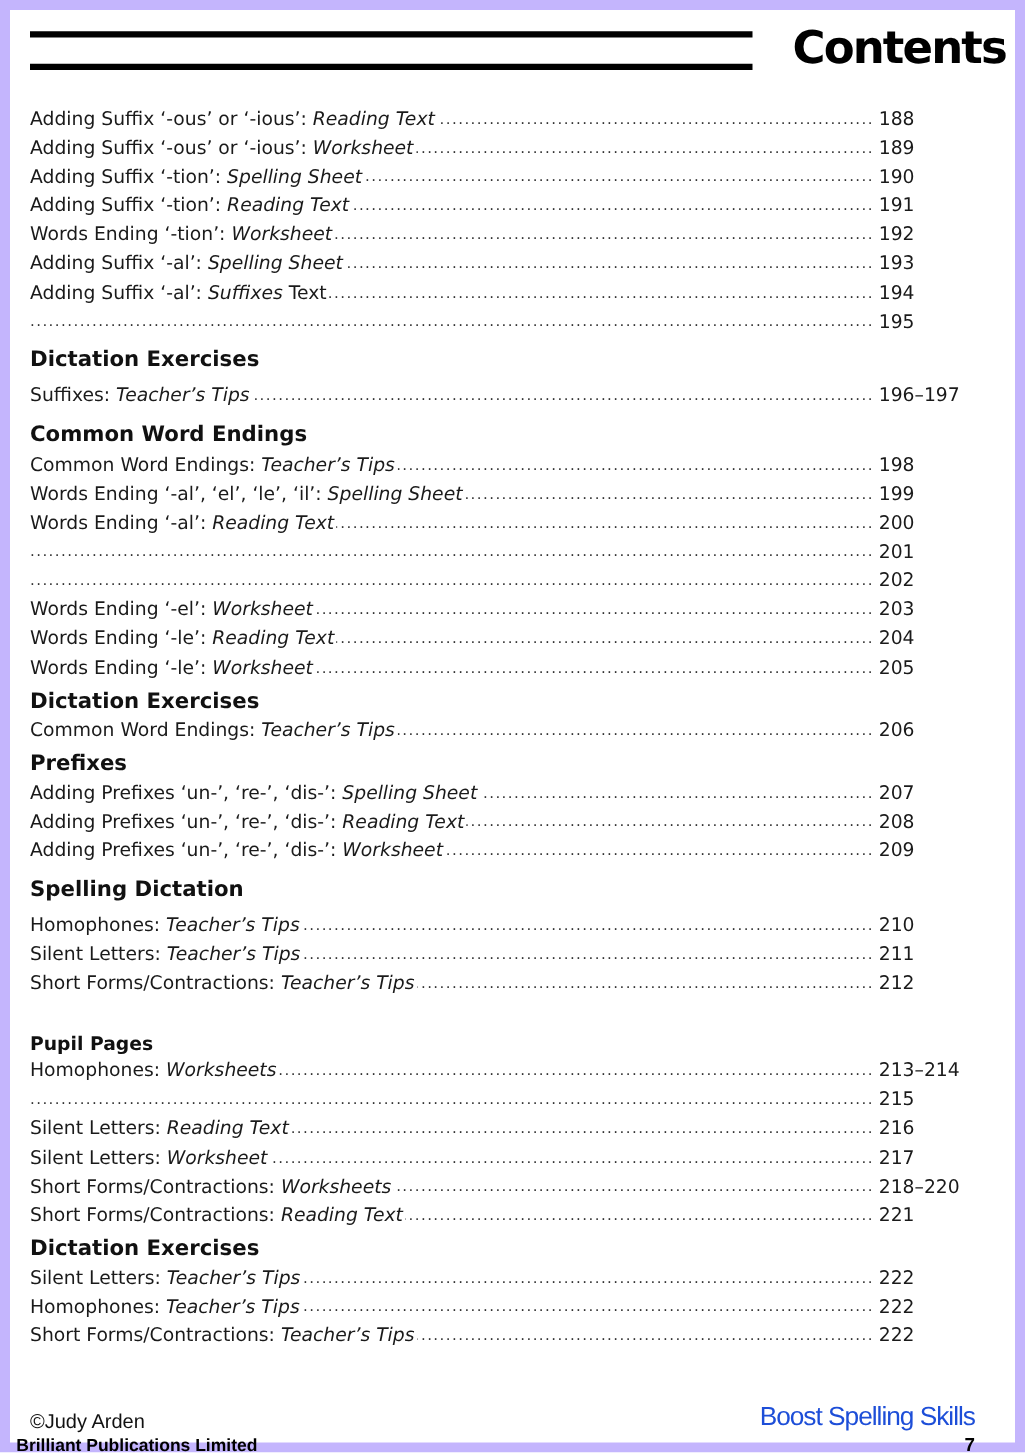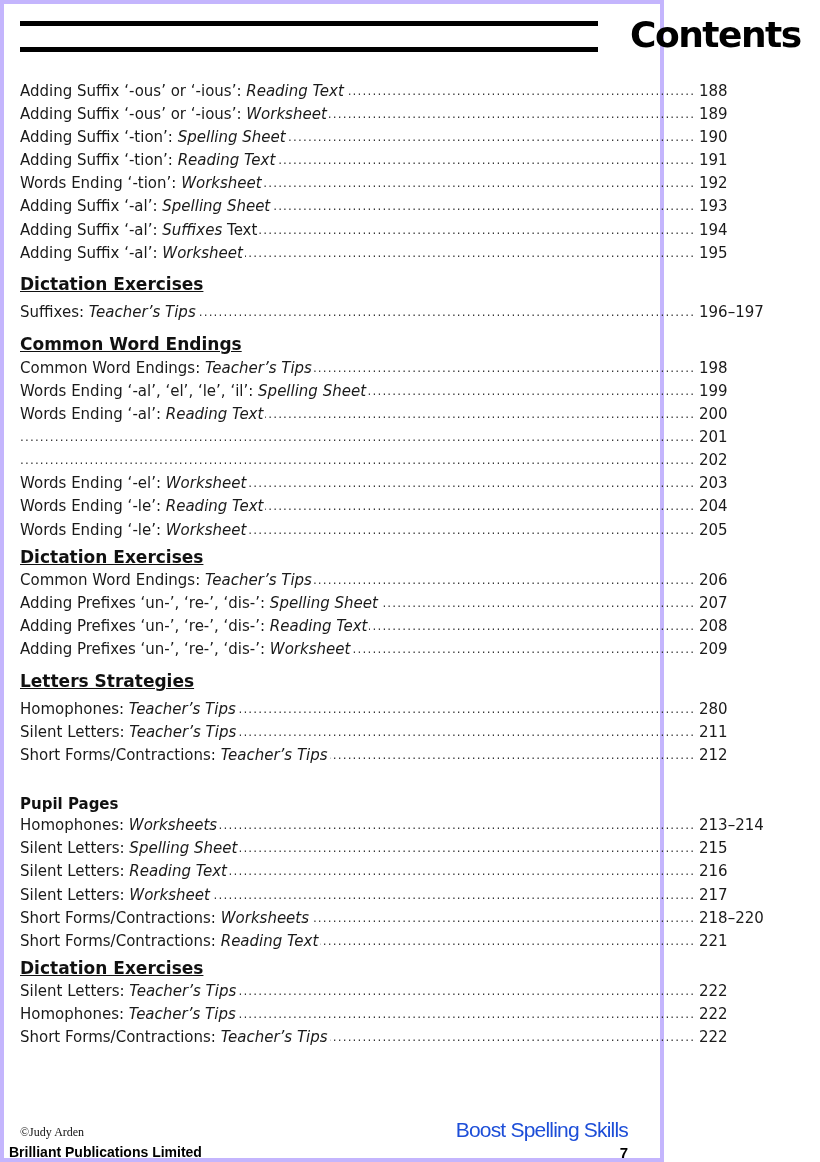--- a/index.html
+++ b/index.html
@@ -1,19 +1,19 @@
 <!DOCTYPE html>
 <html><head>
 <meta charset="utf-8">
 <style>
   html, body { margin: 0; padding: 0; background: #ffffff; }
   body { width: 820px; height: 1162px; position: relative; overflow: hidden; }
   .page {
-    position: absolute; left: 0; top: 0; width: 664px; height: 1162px;
-    box-sizing: border-box; border: 4px solid #c4b5fd; background: #fff;
+    position: absolute; left: 0; top: 0; width: 820px; height: 1162px;
+    box-sizing: border-box; border: 8px solid #c4b5fd; background: #fff;
   }
   .rule { position: absolute; left: 16px; width: 578px; height: 5px; background: #000; }
   .rule.r1 { top: 17px; }
   .rule.r2 { top: 43px; }
   .title {
     position: absolute; left: 626px; top: 9px;
     font-family: "DejaVu Sans", sans-serif; font-weight: bold; font-size: 36px;
     letter-spacing: -1.5px; color: #000; line-height: 44px;
   }
   .toc { position: absolute; left: 16px; top: 76px; width: 760px;
@@ -21,29 +21,29 @@
   .entry { position: relative; height: 23.1px; line-height: 23px; font-size: 15px; white-space: nowrap; }
   .entry .label { position: absolute; left: 0; top: 0; background: #fff; padding-right: 2px; z-index: 2; }
   .entry .leader {
     position: absolute; left: 0; top: 0; width: 674px; overflow: hidden; z-index: 1;
     color: #333; letter-spacing: 1.15px; font-size: 12px;
   }
   .entry .page-no { position: absolute; left: 679px; top: 0; }
   .entry i { font-style: italic; }
   .heading {
     font-family: "DejaVu Sans", sans-serif; font-weight: bold; font-size: 17px;
-    color: #111; height: 26px; line-height: 26px; margin-top: 7px; text-decoration: underline;
+    color: #111; height: 26px; line-height: 26px; margin-top: 7px;
   }
   .heading.first { margin-top: 6px; }
   .heading.tight { margin-top: 3px; height: 24px; line-height: 24px; }
   .subheading { font-weight: bold; font-size: 15px; height: 19px; line-height: 19px; color:#111;margin-top:28px; }
   .gap-after { margin-bottom: 4px; }
   .footer-left1 {
     position: absolute; left: 16px; top: 1121px;
-    font-family: Liberation Serif, serif; font-size: 12px; color: #111;
+    font-family: Liberation Sans, sans-serif; font-size: 16px; color: #111;
   }
   .footer-left2 {
     position: absolute; left: 5px; top: 1140px;
     font-family: "Liberation Sans", sans-serif; font-weight: bold; font-size: 14px; color: #000;
   }
   .footer-right1 {
     position: absolute; right: 32px; top: 1114px;
     font-family: "Liberation Sans", sans-serif; font-size: 21px; letter-spacing: -0.8px; color: #1d4ed8;
   }
   .footer-right2 {
@@ -90,21 +90,20 @@
         <span class="label"><span>Adding Suffix ‘-al’: </span><i>Spelling Sheet</i><span></span></span>
         <span class="page-no">193</span>
       </div>
       <div class="entry">
         <span class="leader">........................................................................................................................................................................................................</span>
         <span class="label"><span>Adding Suffix ‘-al’: </span><i>Suffixes</i><span> Text</span></span>
         <span class="page-no">194</span>
       </div>
       <div class="entry">
         <span class="leader">........................................................................................................................................................................................................</span>
-        <span class="label"><span>Adding Suffix ‘-al’: </span><i>Worksheet</i><span></span></span>
         <span class="page-no">195</span>
       </div>
       <div class="heading first gap-after">Dictation Exercises</div>
       <div class="entry">
         <span class="leader">........................................................................................................................................................................................................</span>
         <span class="label"><span>Suffixes: </span><i>Teacher’s Tips</i><span></span></span>
         <span class="page-no">196–197</span>
       </div>
       <div class="heading">Common Word Endings</div>
       <div class="entry">
@@ -144,60 +143,60 @@
         <span class="leader">........................................................................................................................................................................................................</span>
         <span class="label"><span>Words Ending ‘-le’: </span><i>Worksheet</i><span></span></span>
         <span class="page-no">205</span>
       </div>
       <div class="heading tight">Dictation Exercises</div>
       <div class="entry">
         <span class="leader">........................................................................................................................................................................................................</span>
         <span class="label"><span>Common Word Endings: </span><i>Teacher’s Tips</i><span></span></span>
         <span class="page-no">206</span>
       </div>
+      <div class="heading tight">Prefixes</div>
       <div class="entry">
         <span class="leader">........................................................................................................................................................................................................</span>
         <span class="label"><span>Adding Prefixes ‘un-’, ‘re-’, ‘dis-’: </span><i>Spelling Sheet</i><span></span></span>
         <span class="page-no">207</span>
       </div>
       <div class="entry">
         <span class="leader">........................................................................................................................................................................................................</span>
         <span class="label"><span>Adding Prefixes ‘un-’, ‘re-’, ‘dis-’: </span><i>Reading Text</i><span></span></span>
         <span class="page-no">208</span>
       </div>
       <div class="entry">
         <span class="leader">........................................................................................................................................................................................................</span>
         <span class="label"><span>Adding Prefixes ‘un-’, ‘re-’, ‘dis-’: </span><i>Worksheet</i><span></span></span>
         <span class="page-no">209</span>
       </div>
-      <div class="heading gap-after">Letters Strategies</div>
+      <div class="heading gap-after">Spelling Dictation</div>
       <div class="entry">
         <span class="leader">........................................................................................................................................................................................................</span>
         <span class="label"><span>Homophones: </span><i>Teacher’s Tips</i><span></span></span>
-        <span class="page-no">280</span>
+        <span class="page-no">210</span>
       </div>
       <div class="entry">
         <span class="leader">........................................................................................................................................................................................................</span>
         <span class="label"><span>Silent Letters: </span><i>Teacher’s Tips</i><span></span></span>
         <span class="page-no">211</span>
       </div>
       <div class="entry">
         <span class="leader">........................................................................................................................................................................................................</span>
         <span class="label"><span>Short Forms/Contractions: </span><i>Teacher’s Tips</i><span></span></span>
         <span class="page-no">212</span>
       </div>
       <div class="subheading">Pupil Pages</div>
       <div class="entry">
         <span class="leader">........................................................................................................................................................................................................</span>
         <span class="label"><span>Homophones: </span><i>Worksheets</i><span></span></span>
         <span class="page-no">213–214</span>
       </div>
       <div class="entry">
         <span class="leader">........................................................................................................................................................................................................</span>
-        <span class="label"><span>Silent Letters: </span><i>Spelling Sheet</i><span></span></span>
         <span class="page-no">215</span>
       </div>
       <div class="entry">
         <span class="leader">........................................................................................................................................................................................................</span>
         <span class="label"><span>Silent Letters: </span><i>Reading Text</i><span></span></span>
         <span class="page-no">216</span>
       </div>
       <div class="entry">
         <span class="leader">........................................................................................................................................................................................................</span>
         <span class="label"><span>Silent Letters: </span><i>Worksheet</i><span></span></span>

